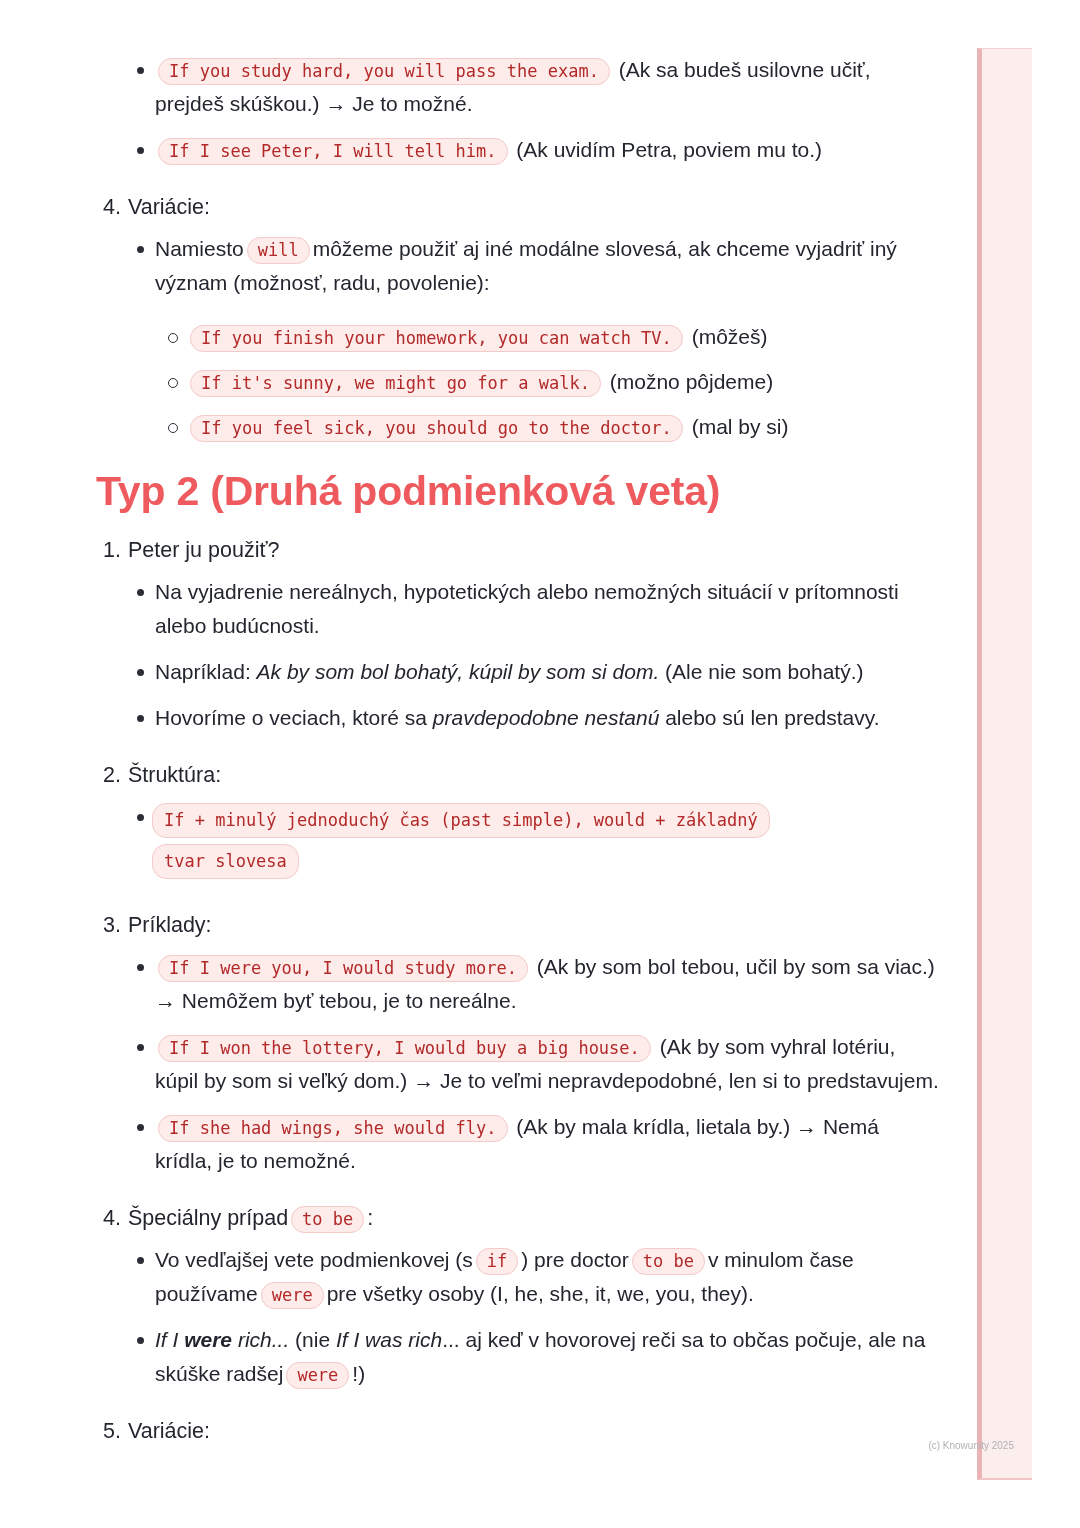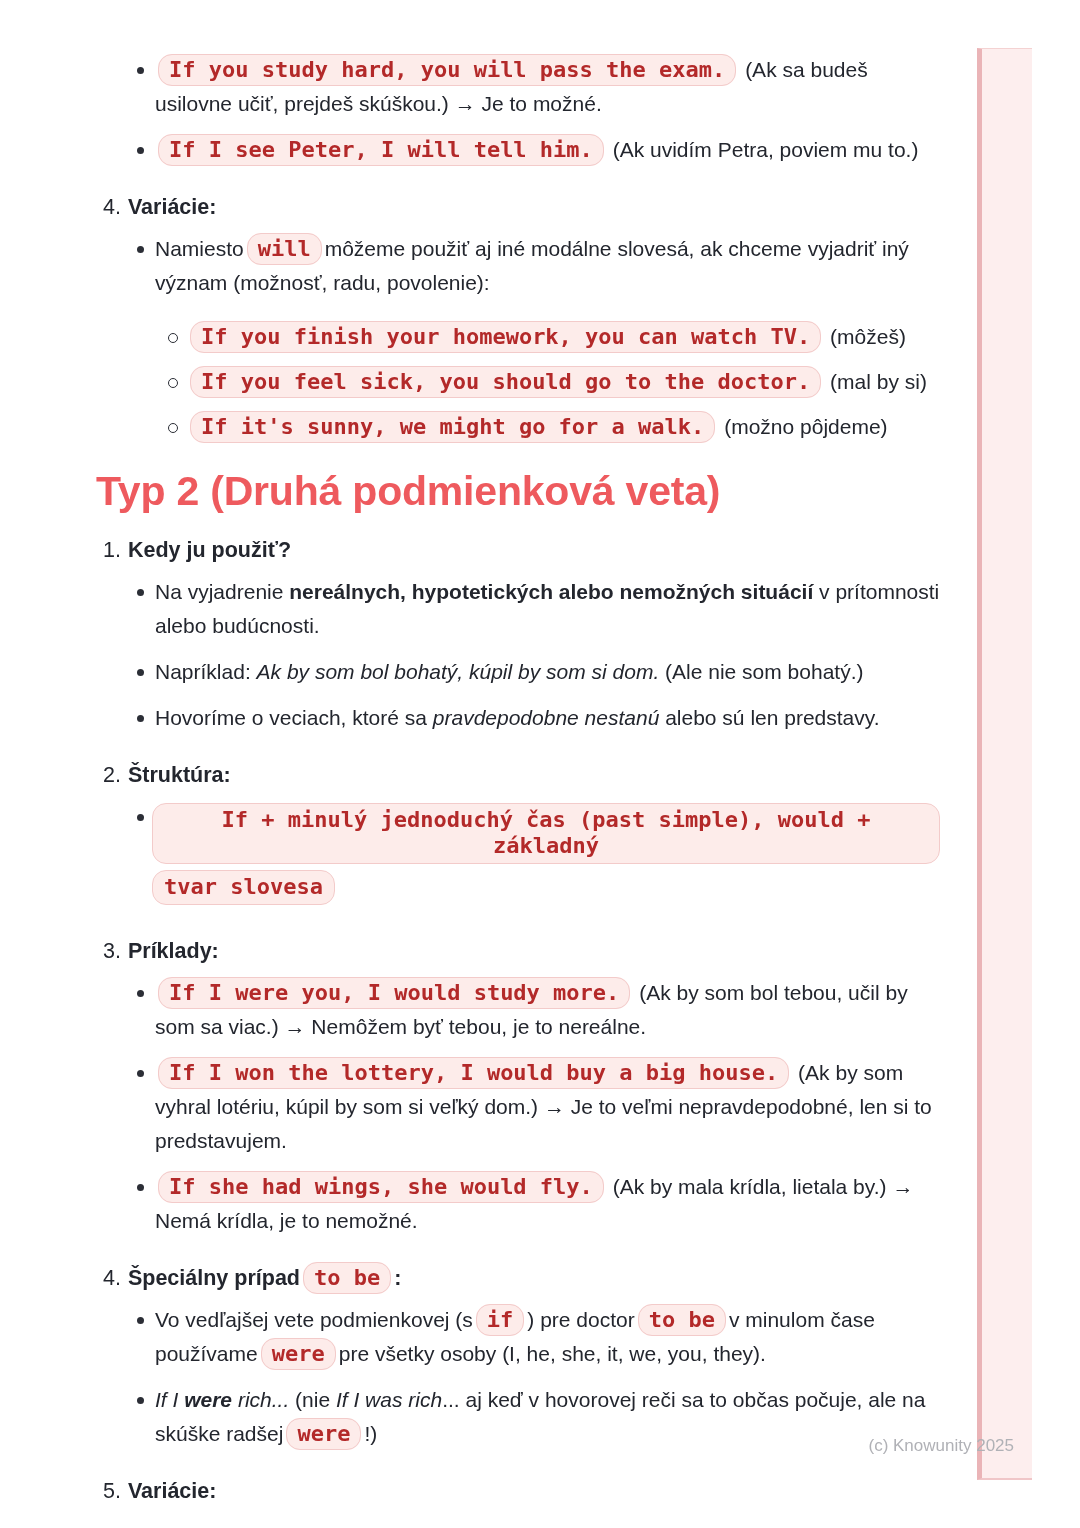--- a/index.html
+++ b/index.html
@@ -14,21 +14,21 @@
     position:absolute; left:977px; top:48px;
     width:55px; height:1432px;
     background:#fdeeee;
     border-left:5px solid #eab4b7;
     border-top:1px solid #f4d2d2;
     border-bottom:2px solid #f0c6c8;
     z-index:1;
   }
   .footer {
     position:absolute; top:1437px; right:66px;
-    font-size:17px; line-height:18px;
+    font-size:10px; line-height:18px;
     color:#b0b1b6; z-index:5;
   }
   #content {
     position:relative; z-index:2;
     padding:44px 140px 0 96px;
     font-size:21px; line-height:34px;
   }
   h1 {
     color:#ee5a5e; font-size:41px; line-height:38px;
     font-weight:700; margin:28px 0 18px 0;
@@ -50,32 +50,32 @@
     content:''; display:block; width:8px; height:8px;
     border-radius:50%; border:1.5px solid #2b2e36;
     background:transparent; margin:13px 0 0 1px;
   }
   .li-body { flex:1; min-width:0; }
   ul.circle { margin-top:20px; padding-left:12px; }
   ul.circle > li { display:flex; margin-bottom:11px; }
   ul.circle > li:last-child { margin-bottom:0; }
   .chip {
     font-family:"DejaVu Sans Mono", monospace;
-    font-weight:700; font-size:22px; line-height:26px;
+    font-weight:400; font-size:17px; line-height:26px;
     color:#b32929; background:#fdecea;
     border:1px solid #f3cbca; border-radius:14px;
     padding:2px 10px 3px; margin:0 3px;
     white-space:nowrap;
   }
   .code-block { margin:3px 0 2px;text-align:center; }
   .block-line {
     display:table; white-space:normal;
     margin:0 0 6px -3px; padding:3px 11px 4px;
   }
-  .bold { font-weight:700; }
+  .bold { font-weight:400; }
   .italic { font-style:italic; }
   .bolditalic { font-style:italic; font-weight:700; }
 </style>
 </head>
 <body>
 
 <div class="accent-bar"></div>
 
 <main id="content">
     <ul class="disc">
@@ -92,31 +92,31 @@
     <ul class="disc">
       <li>
         <span class="marker dot"></span>
         <div class="li-body"><span class="">Namiesto</span><span class="chip">will</span><span class="">môžeme použiť aj iné modálne slovesá, ak chceme vyjadriť iný význam (možnosť, radu, povolenie):</span><ul class="circle">
             <li>
               <span class="marker ring"></span>
               <div class="li-body"><span class="chip">If you finish your homework, you can watch TV.</span><span class=""> (môžeš)</span></div>
             </li>
             <li>
               <span class="marker ring"></span>
-              <div class="li-body"><span class="chip">If you feel sick, you should go to the doctor.</span><span class=""> (mal by si)</span></div>
+              <div class="li-body"><span class="chip">If it's sunny, we might go for a walk.</span><span class=""> (možno pôjdeme)</span></div>
             </li>
             <li>
               <span class="marker ring"></span>
-              <div class="li-body"><span class="chip">If it's sunny, we might go for a walk.</span><span class=""> (možno pôjdeme)</span></div>
+              <div class="li-body"><span class="chip">If you feel sick, you should go to the doctor.</span><span class=""> (mal by si)</span></div>
             </li>
           </ul></div>
       </li>
     </ul>
     <h1>Typ 2 (Druhá podmienková veta)</h1>
-    <div class="section-head"><span class="num">1.</span><span class="head-title"><span class="bold">Kedy ju použiť?</span></span></div>
+    <div class="section-head"><span class="num">1.</span><span class="head-title"><span class="bold">Peter ju použiť?</span></span></div>
     <ul class="disc">
       <li>
         <span class="marker dot"></span>
         <div class="li-body"><span class="">Na vyjadrenie </span><span class="bold">nereálnych, hypotetických alebo nemožných situácií</span><span class=""> v prítomnosti alebo budúcnosti.</span></div>
       </li>
       <li>
         <span class="marker dot"></span>
         <div class="li-body"><span class="">Napríklad: </span><span class="italic">Ak by som bol bohatý, kúpil by som si dom.</span><span class=""> (Ale nie som bohatý.)</span></div>
       </li>
       <li>

